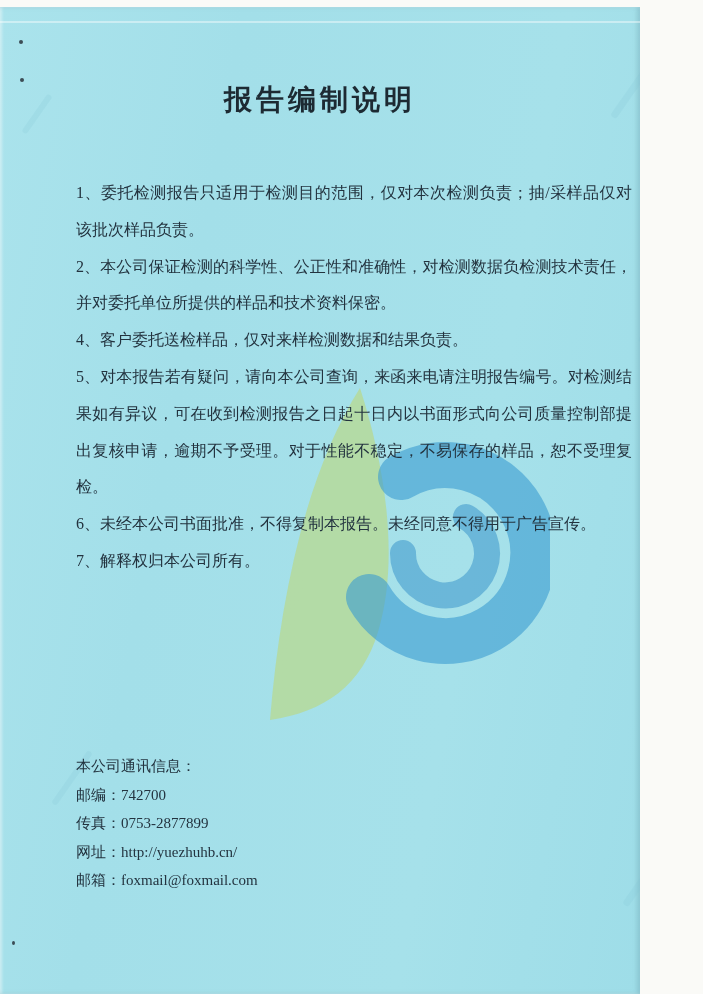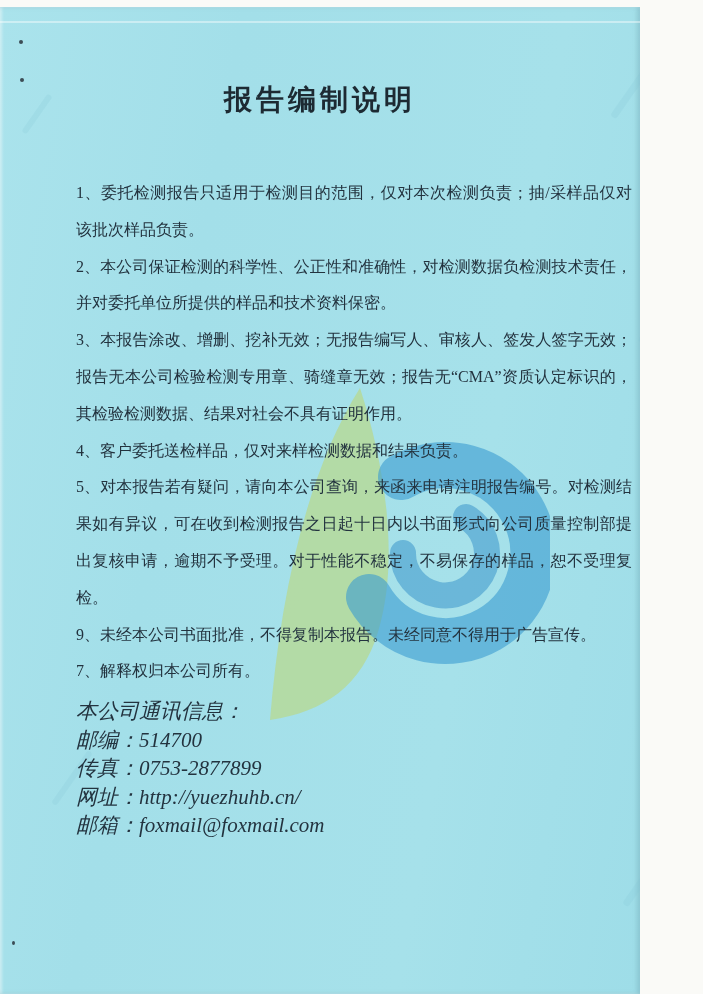--- a/index.html
+++ b/index.html
@@ -20,22 +20,22 @@
     font-family:"Liberation Sans","DejaVu Sans",sans-serif;
     font-weight:bold;font-size:28px;letter-spacing:4px;color:#1d2a33;
   }
   .body-text{
     position:absolute;top:168px;left:76px;width:556px;
     font-size:16px;line-height:36.8px;color:#23333f;
     text-align:justify;
   }
   .body-text p{margin:0;}
   .contact{
-    position:absolute;top:690px;left:76px;width:520px;
-    font-size:21px;line-height:28.6px;color:#23333f;font-style:italic;
+    position:absolute;top:745px;left:76px;width:520px;
+    font-size:15px;line-height:28.6px;color:#23333f;
   }
   .page-footer{
     position:absolute;top:946px;left:0;width:100%;text-align:center;
     font-size:13px;letter-spacing:2px;color:#2a3a46;
   }
   
   .logo-watermark{position:absolute;left:250px;top:363px;width:300px;height:357px;pointer-events:none;}
   
   .seal{position:absolute;color:#a12d43;font-weight:bold;font-size:17px;opacity:.92;
         font-family:"Liberation Serif",serif;}
@@ -75,31 +75,30 @@
     <path d="M 20 350 C 30 230, 55 105, 110 18 C 135 95, 150 190, 128 262 C 112 315, 75 342, 20 350 Z" fill="#b8d88c" opacity="0.72"></path>
     <path d="M 151 107 A 88 88 0 1 1 119 227" fill="none" stroke="#3a9bd0" stroke-width="46" stroke-linecap="round" opacity="0.60"></path>
     <path d="M 216 147 A 42 42 0 1 1 153 183" fill="none" stroke="#2f8ec7" stroke-width="26" stroke-linecap="round" opacity="0.50"></path>
   </svg>
 
   <div class="page-title">报告编制说明</div>
 
   <div class="body-text">
     <p>1、委托检测报告只适用于检测目的范围，仅对本次检测负责；抽/采样品仅对该批次样品负责。</p>
     <p>2、本公司保证检测的科学性、公正性和准确性，对检测数据负检测技术责任，并对委托单位所提供的样品和技术资料保密。</p>
-    <p>3、本报告涂改、增删、挖补无效；无报告编写人、审核人、签发人签字无效；报告无本公司检验检测专用章、骑缝章无效；报告无“CMA”资质认定标识的，其检验检测数据、结果对社会不具有证明作用。</p>
     <p>4、客户委托送检样品，仅对来样检测数据和结果负责。</p>
     <p>5、对本报告若有疑问，请向本公司查询，来函来电请注明报告编号。对检测结果如有异议，可在收到检测报告之日起十日内以书面形式向公司质量控制部提出复核申请，逾期不予受理。对于性能不稳定，不易保存的样品，恕不受理复检。</p>
-    <p>9、未经本公司书面批准，不得复制本报告。未经同意不得用于广告宣传。</p>
+    <p>6、未经本公司书面批准，不得复制本报告。未经同意不得用于广告宣传。</p>
     <p>7、解释权归本公司所有。</p>
   </div>
 
   <div class="contact">
     <div>本公司通讯信息：</div>
     <div>
-      <span>邮编：</span><span>514700</span>
+      <span>邮编：</span><span>742700</span>
     </div>
     <div>
       <span>传真：</span><span>0753-2877899</span>
     </div>
     <div>
       <span>网址：</span><span>http://yuezhuhb.cn/</span>
     </div>
     <div>
       <span>邮箱：</span><span>foxmail@foxmail.com</span>
     </div>

